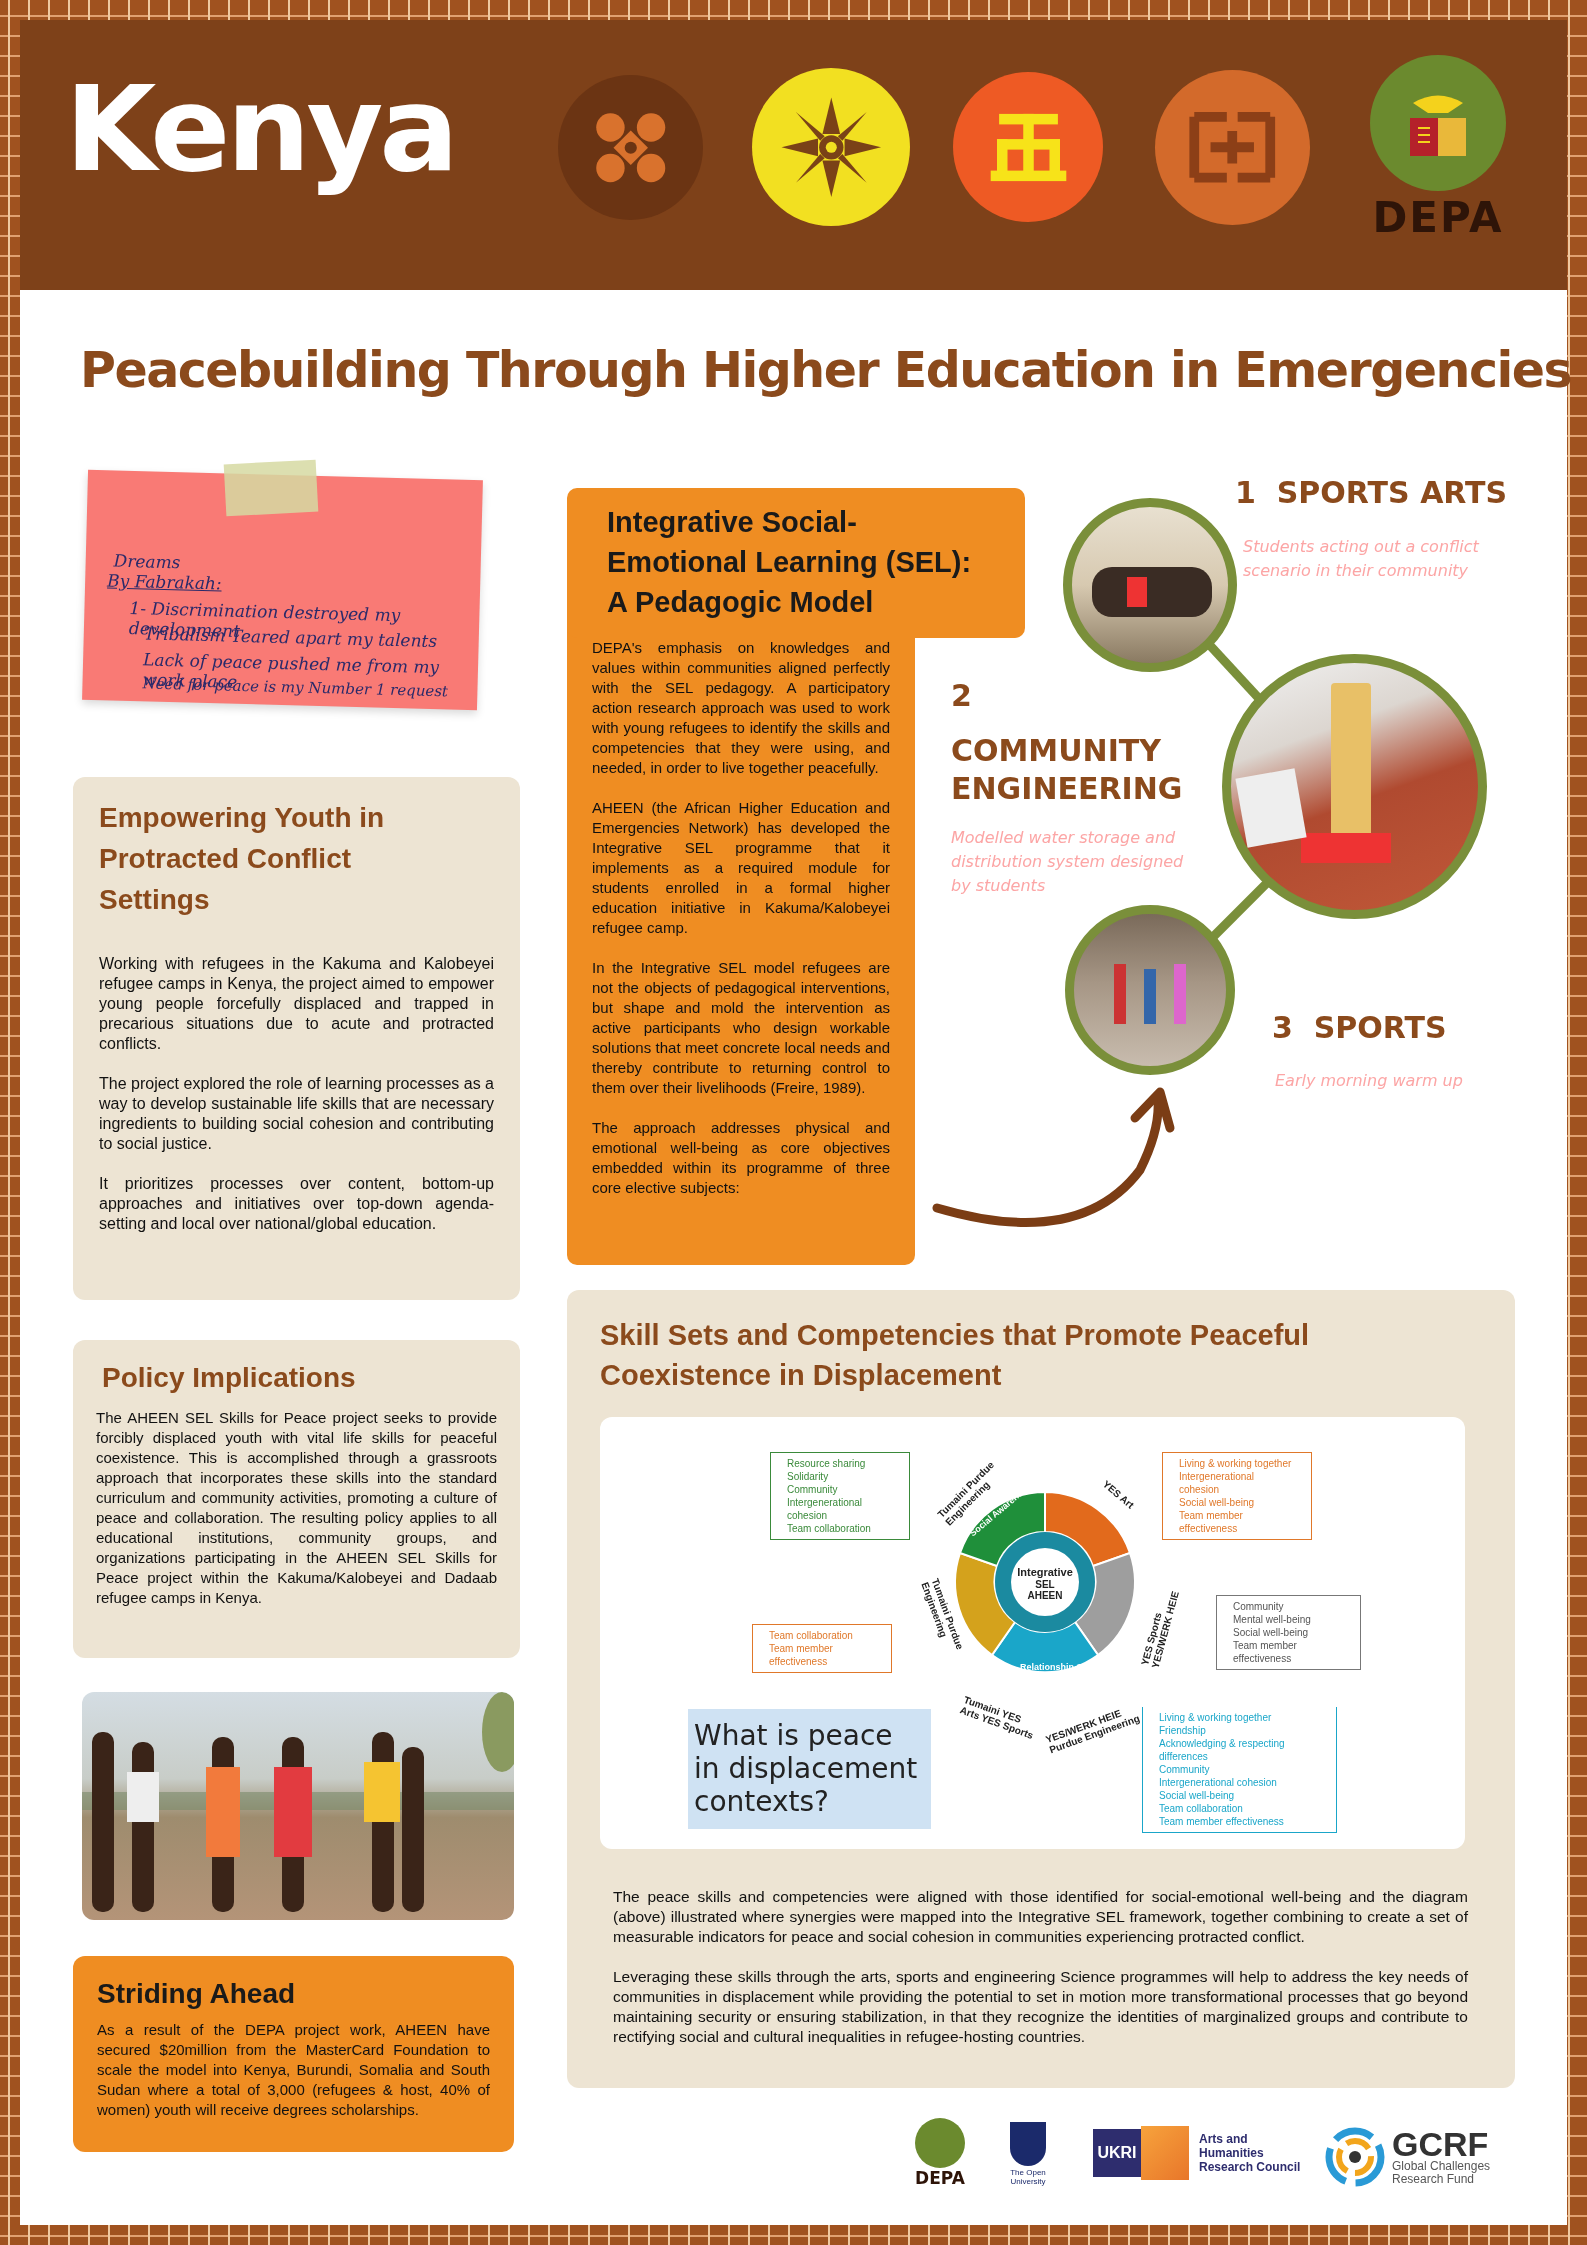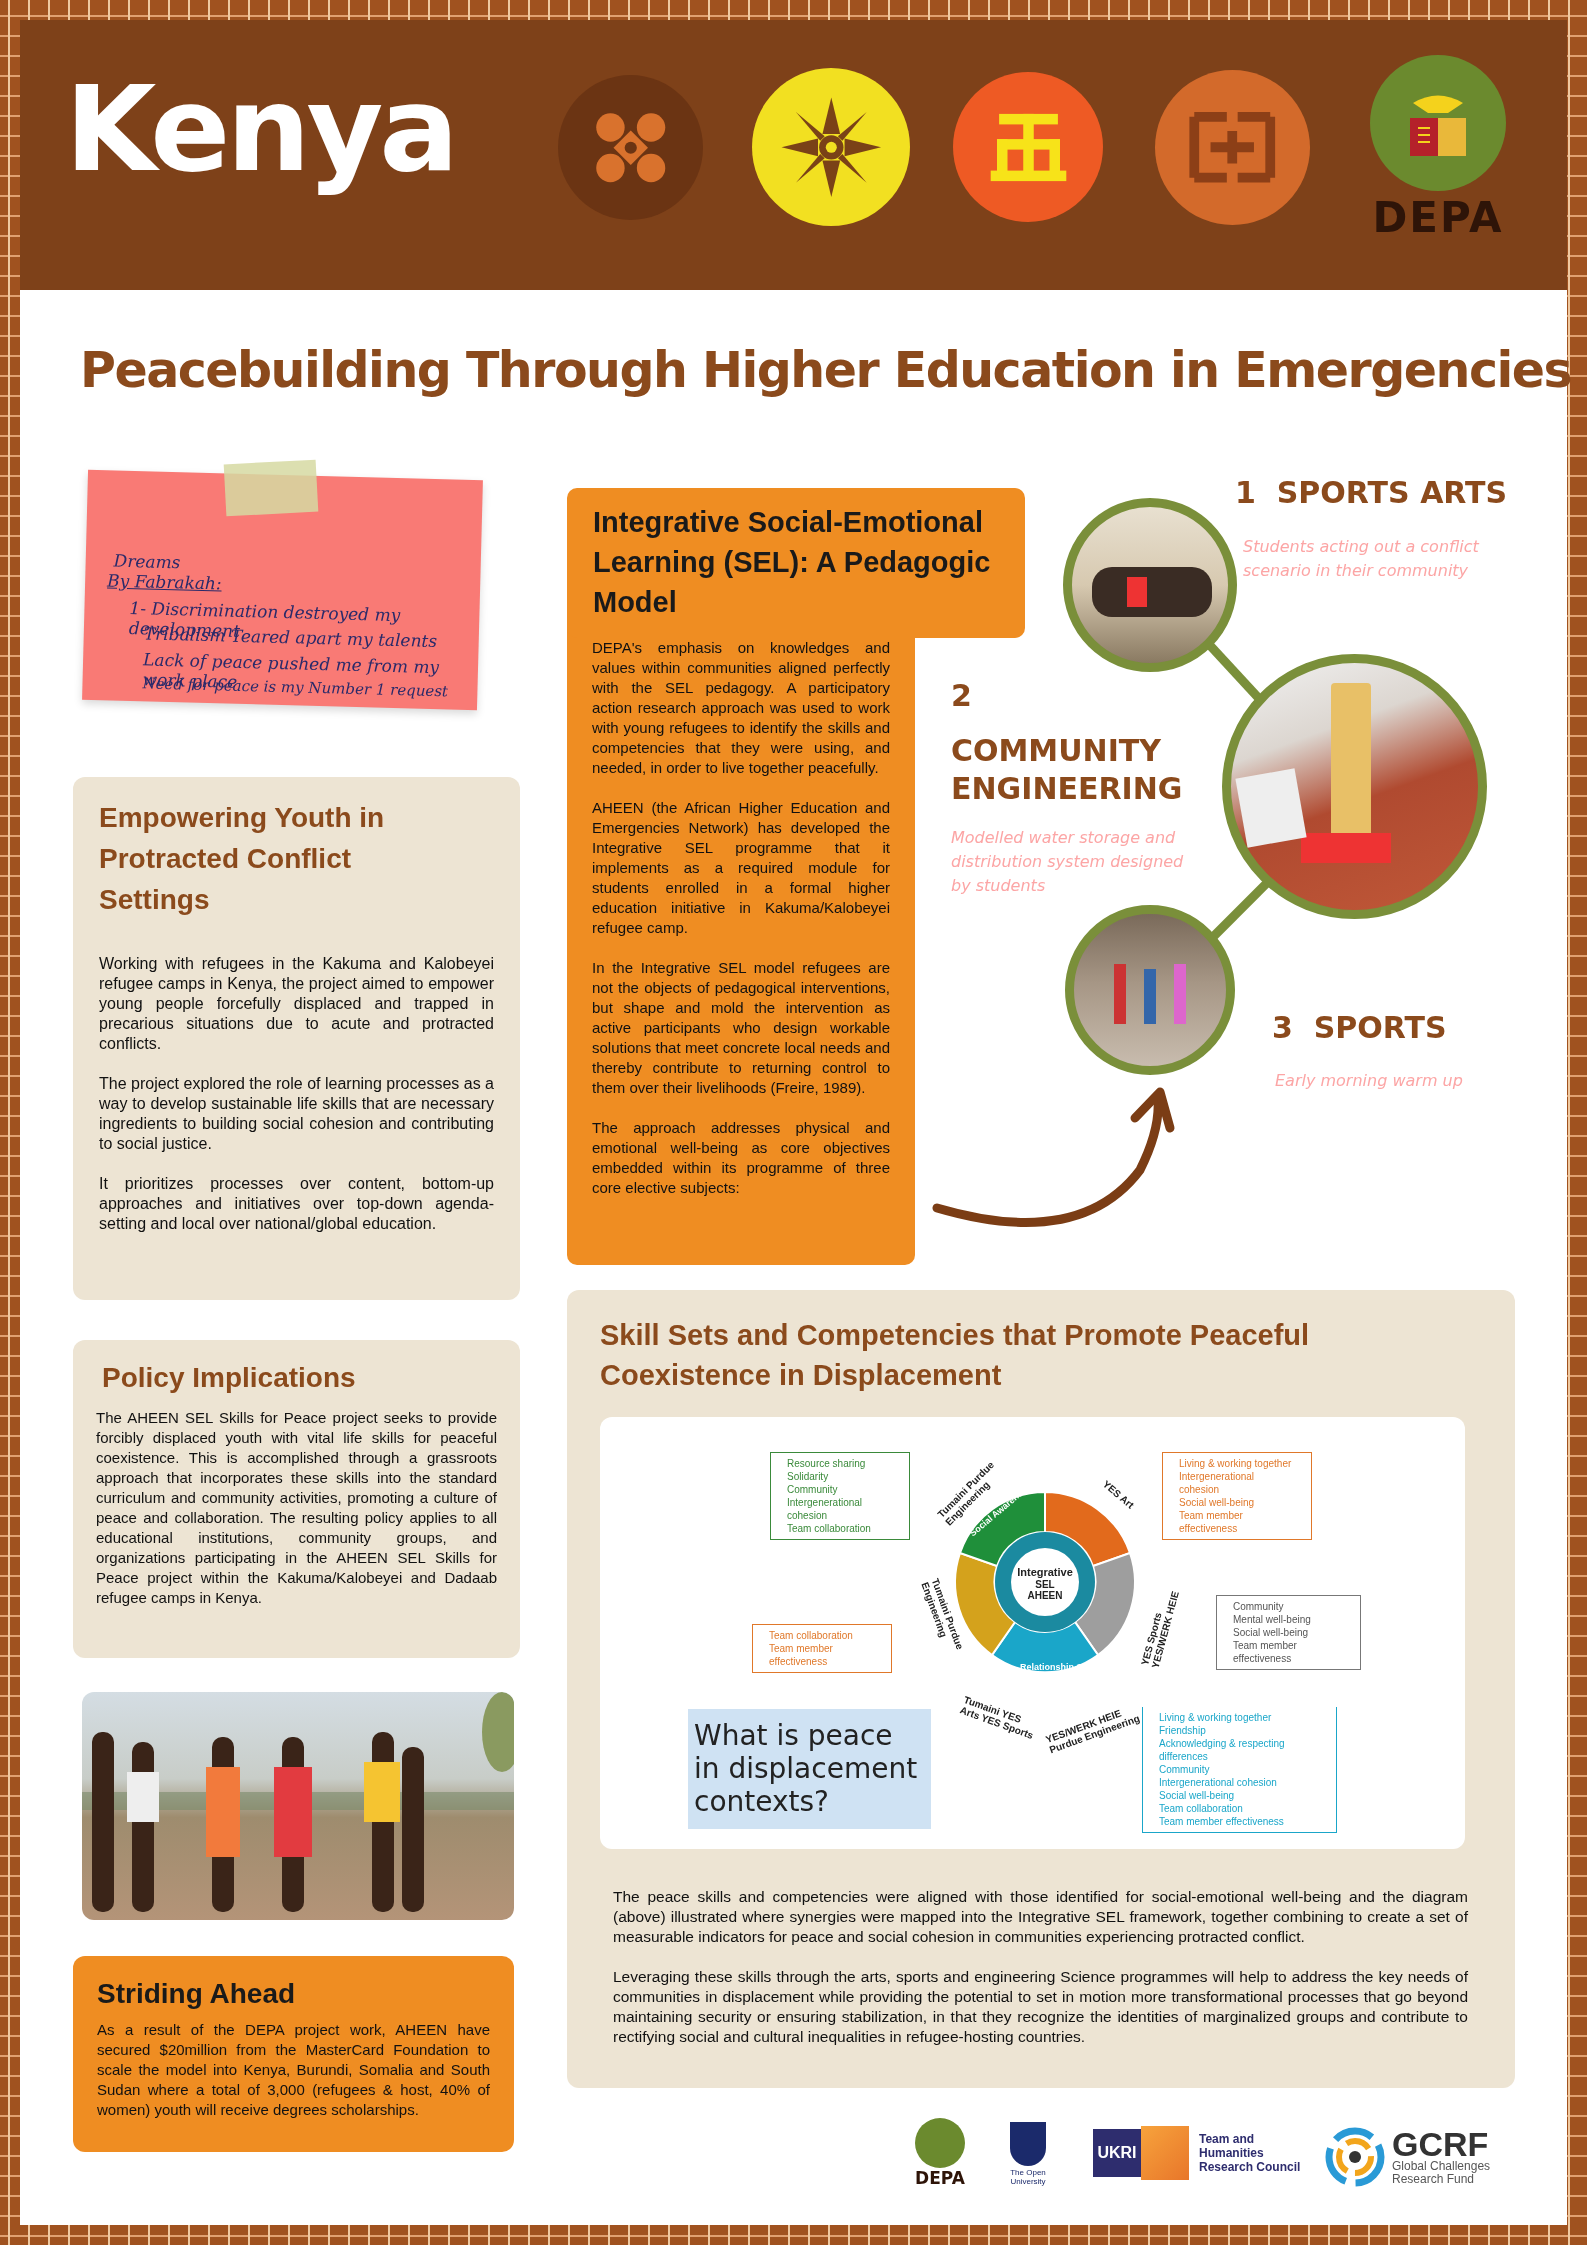--- a/index.html
+++ b/index.html
@@ -22,21 +22,21 @@
   .paper{position:absolute;left:20px;top:290px;width:1547px;height:1935px;background:#fff}
   .main-title{position:absolute;left:80px;top:342px;font-family:"DejaVu Sans",sans-serif;font-weight:bold;font-size:49px;color:#8b4a1c;letter-spacing:-1.5px}
   .sticky{position:absolute;left:85px;top:475px;width:395px;height:230px;background:#f97a75;transform:rotate(1.5deg);box-shadow:0 4px 8px rgba(0,0,0,.15)}
   .tape{position:absolute;left:225px;top:462px;width:92px;height:52px;background:#d6d9a2;opacity:.85;transform:rotate(-3deg)}
   .sticky .hw{font-family:"DejaVu Serif",serif;font-style:italic;font-size:17px;color:#2a2a6a;position:absolute;line-height:1.2}
   .card{position:absolute;background:#ede4d3;border-radius:12px}
   .card h2{font-family:"Liberation Sans",sans-serif;font-weight:bold;color:#8b4a1c}
   .card p{font-size:16px;color:#111;line-height:20px;text-align:justify;margin-bottom:20px}
   .orange-card{position:absolute;background:#ef8d22;border-radius:12px}
   .sel-title{position:absolute;left:567px;top:488px;width:458px;height:150px;background:#ef8d22;border-radius:10px}
-  .sel-title h2{font-size:29px;line-height:40px;color:#1a1a1a;font-weight:bold;padding:14px 26px}
+  .sel-title h2{font-size:29px;line-height:40px;color:#1a1a1a;font-weight:bold;padding:14px 40px}
   .sel-body{position:absolute;left:567px;top:620px;width:348px;height:645px;background:#ef8d22;border-radius:0 0 10px 10px;padding:18px 25px}
   .sel-body p{font-size:15px;line-height:20px;text-align:justify;color:#111;margin-bottom:20px}
   .act-heading{position:absolute;font-family:"DejaVu Sans",sans-serif;font-weight:900;color:#8b4a1c}
   .act-cap{position:absolute;font-family:"DejaVu Sans",sans-serif;font-style:italic;font-size:16px;color:#fca5a5;line-height:24px}
   .photo-circle{position:absolute;border-radius:50%;border:9px solid #7a8f3a;overflow:hidden}
   .skills-card{position:absolute;left:567px;top:1290px;width:948px;height:798px;background:#ede4d3;border-radius:12px}
   .skills-card h2{position:absolute;left:33px;top:25px;width:760px;font-size:29px;line-height:40px;color:#8b4a1c;font-weight:bold}
   .diagram{position:absolute;left:33px;top:127px;width:865px;height:432px;background:#fff;border-radius:12px}
   .dbox{position:absolute;font-size:10px;line-height:13px;padding:4px 16px;border:1.5px solid}
   .skills-text{position:absolute;left:46px;top:597px;width:855px}
@@ -274,21 +274,21 @@
 </div>
 <div class="logos" style="left:1010px;text-align:center">
   <div style="width:36px;height:44px;background:#1b2a6b;border-radius:0 0 18px 18px;margin:4px auto 2px"></div>
   <div style="font-size:8px;color:#1b2a6b;line-height:9px">The Open</div>
   <div style="font-size:8px;color:#1b2a6b;line-height:9px">University</div>
 </div>
 <div class="logos" style="left:1093px;top:2126px;display:flex;align-items:center">
   <div style="width:48px;height:48px;background:#2e2d6e;color:#fff;font-weight:bold;font-size:16px;display:flex;align-items:center;justify-content:center">UKRI</div>
   <div style="width:48px;height:54px;background:linear-gradient(135deg,#f7a33c,#e8762a)"></div>
   <div style="margin-left:10px;font-size:12px;font-weight:bold;color:#2e2d6e;line-height:14px">
-    <div>Team and</div>
+    <div>Arts and</div>
     <div>Humanities</div>
     <div>Research Council</div>
   </div>
 </div>
 <div class="logos" style="left:1322px;top:2124px;display:flex;align-items:center">
   <svg width="66" height="66" viewBox="0 0 66 66">
       <circle cx="33" cy="33" r="26" fill="none" stroke="#2a9ad6" stroke-width="7" stroke-dasharray="40 10"></circle>
       <circle cx="33" cy="33" r="16" fill="none" stroke="#f2a51c" stroke-width="6" stroke-dasharray="25 8"></circle>
       <circle cx="33" cy="33" r="6" fill="#333"></circle>
     </svg>

